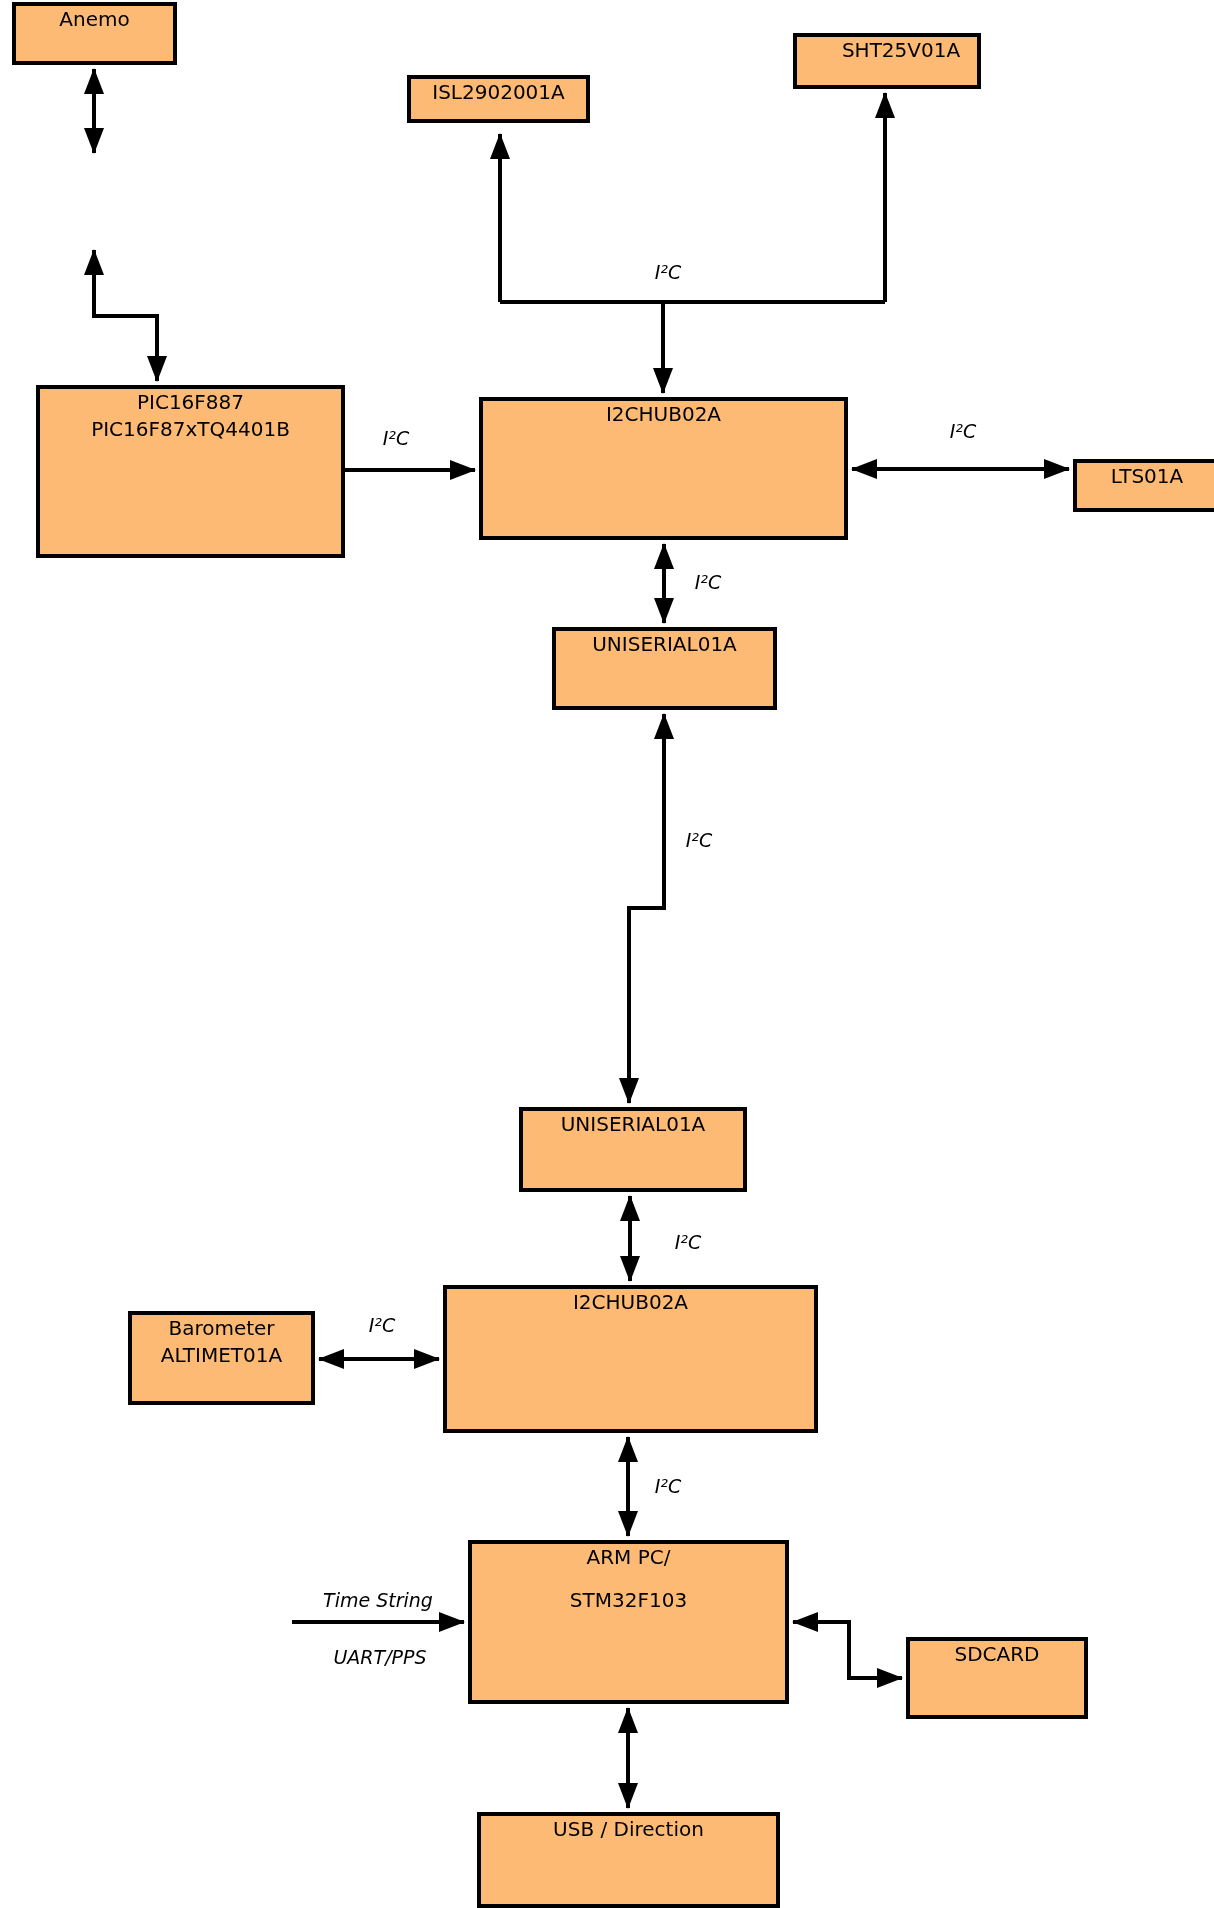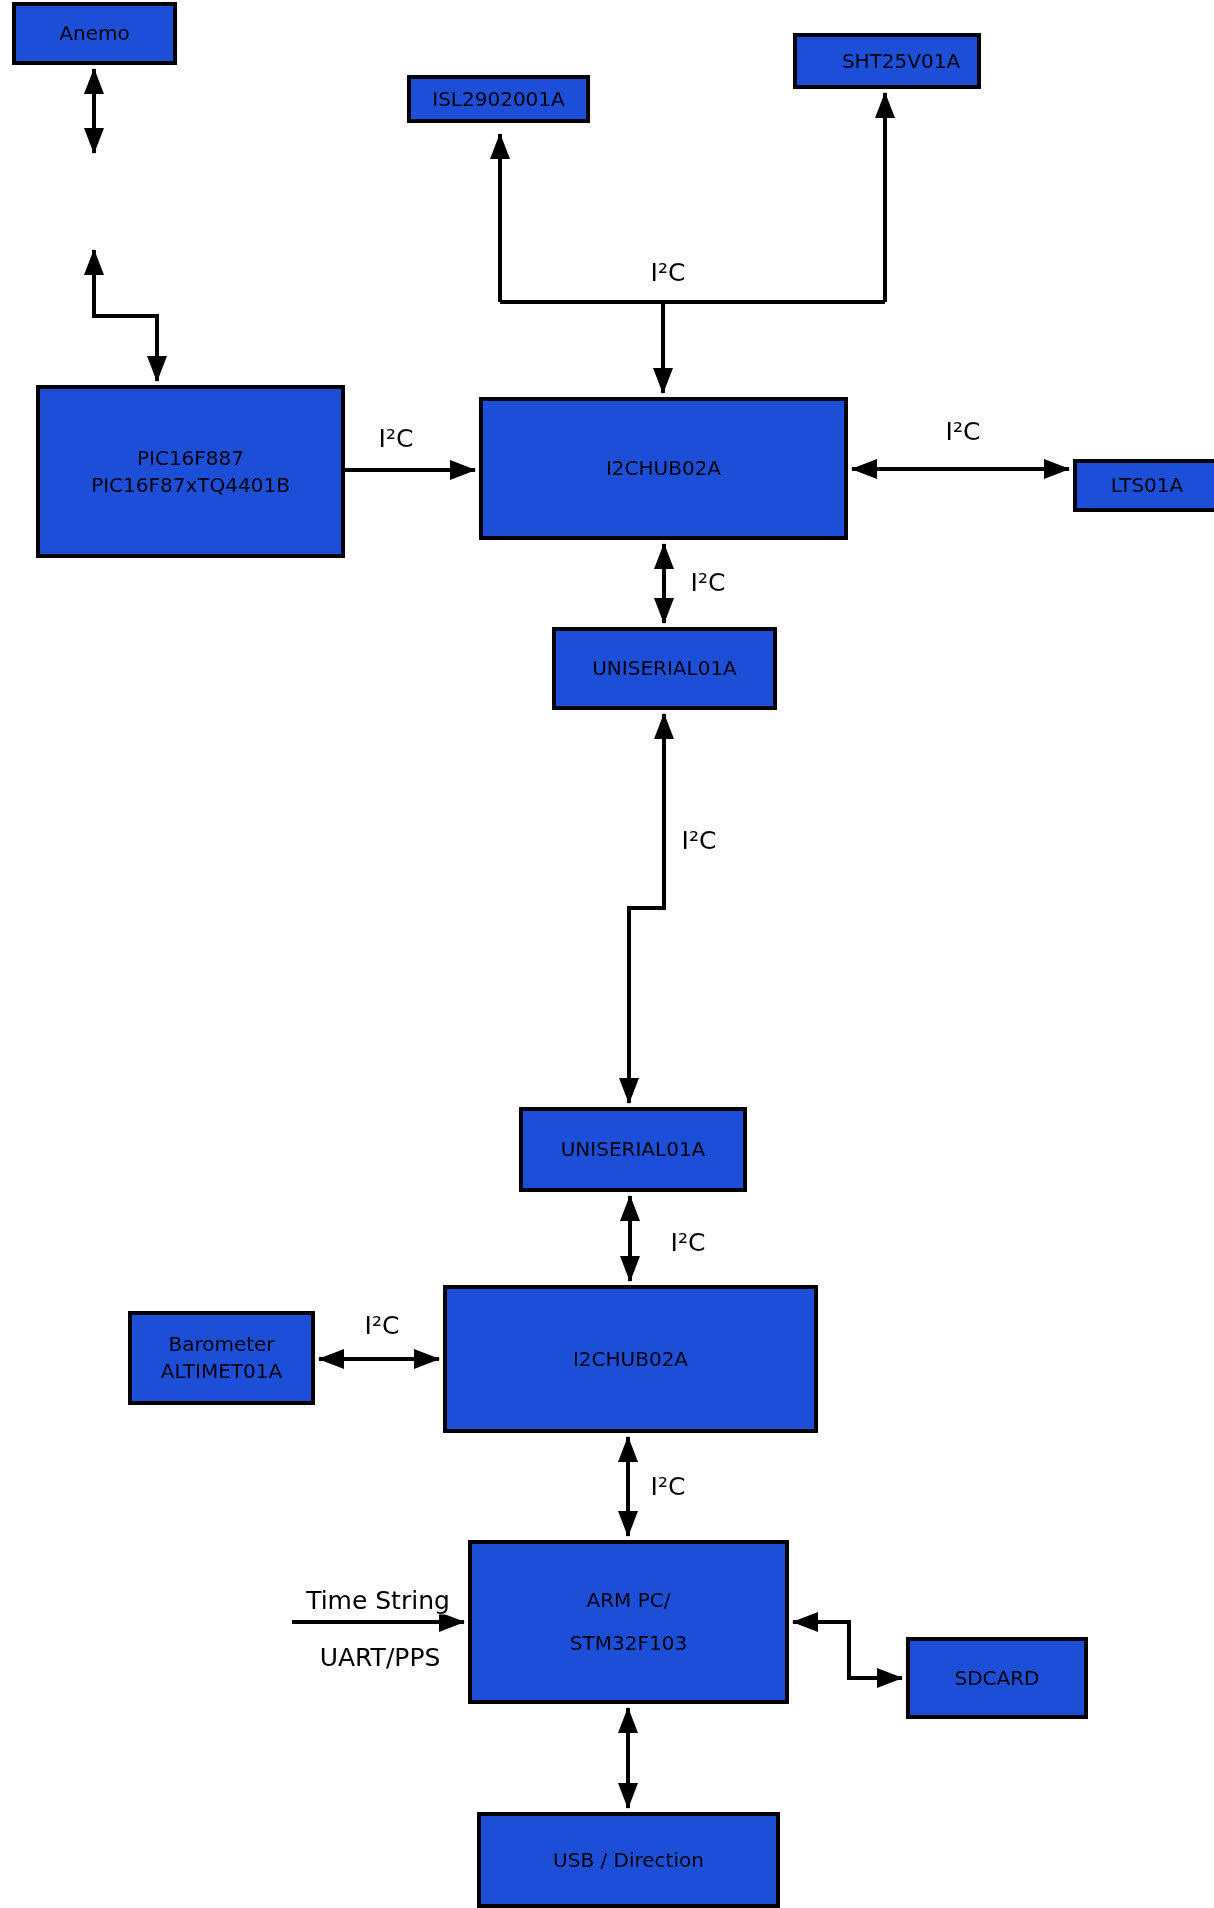--- a/index.html
+++ b/index.html
@@ -8,37 +8,37 @@
     width:1214px;height:1908px;
     background:#ffffff;
     font-family:"DejaVu Sans","Liberation Sans",sans-serif;
     color:#000;
     overflow:hidden;
   }
   #wires{position:absolute;left:0;top:0;width:1214px;height:1908px;}
   .node{
     position:absolute;
     border:4px solid #000;
-    background:#1d4ed8;
+    background:#fdba74;
     display:flex;
     flex-direction:column;
     align-items:center;
-    justify-content:center;
     text-align:center;
     font-size:20px;
     line-height:1.35;
     box-sizing:border-box;
   }
   .edge-label{
     position:absolute;
     transform:translate(-50%,-50%);
-    font-size:25px;
+    font-size:19px;
     white-space:nowrap;
     background:#fff;
     padding:0 2px;
+    font-style:italic;
   }
   
   #n-anemo     {left:12px;  top:2px;    width:165px; height:63px;}
   #n-wind      {left:10px;  top:157px;  width:168px; height:89px;}
   #n-pic       {left:3px;   top:385px;  width:309px; height:173px;margin-left:33px;}
   #n-isl       {left:407px; top:75px;   width:183px; height:48px;}
   #n-sht       {left:793px; top:33px;   width:188px; height:56px;padding-left:28px;}
   #n-hub1      {left:479px; top:397px;  width:369px; height:143px;}
   #n-lts       {left:1073px;top:437px;  width:148px; height:53px;margin-top:22px;}
   #n-uniserial1{left:552px; top:627px;  width:225px; height:83px;}

